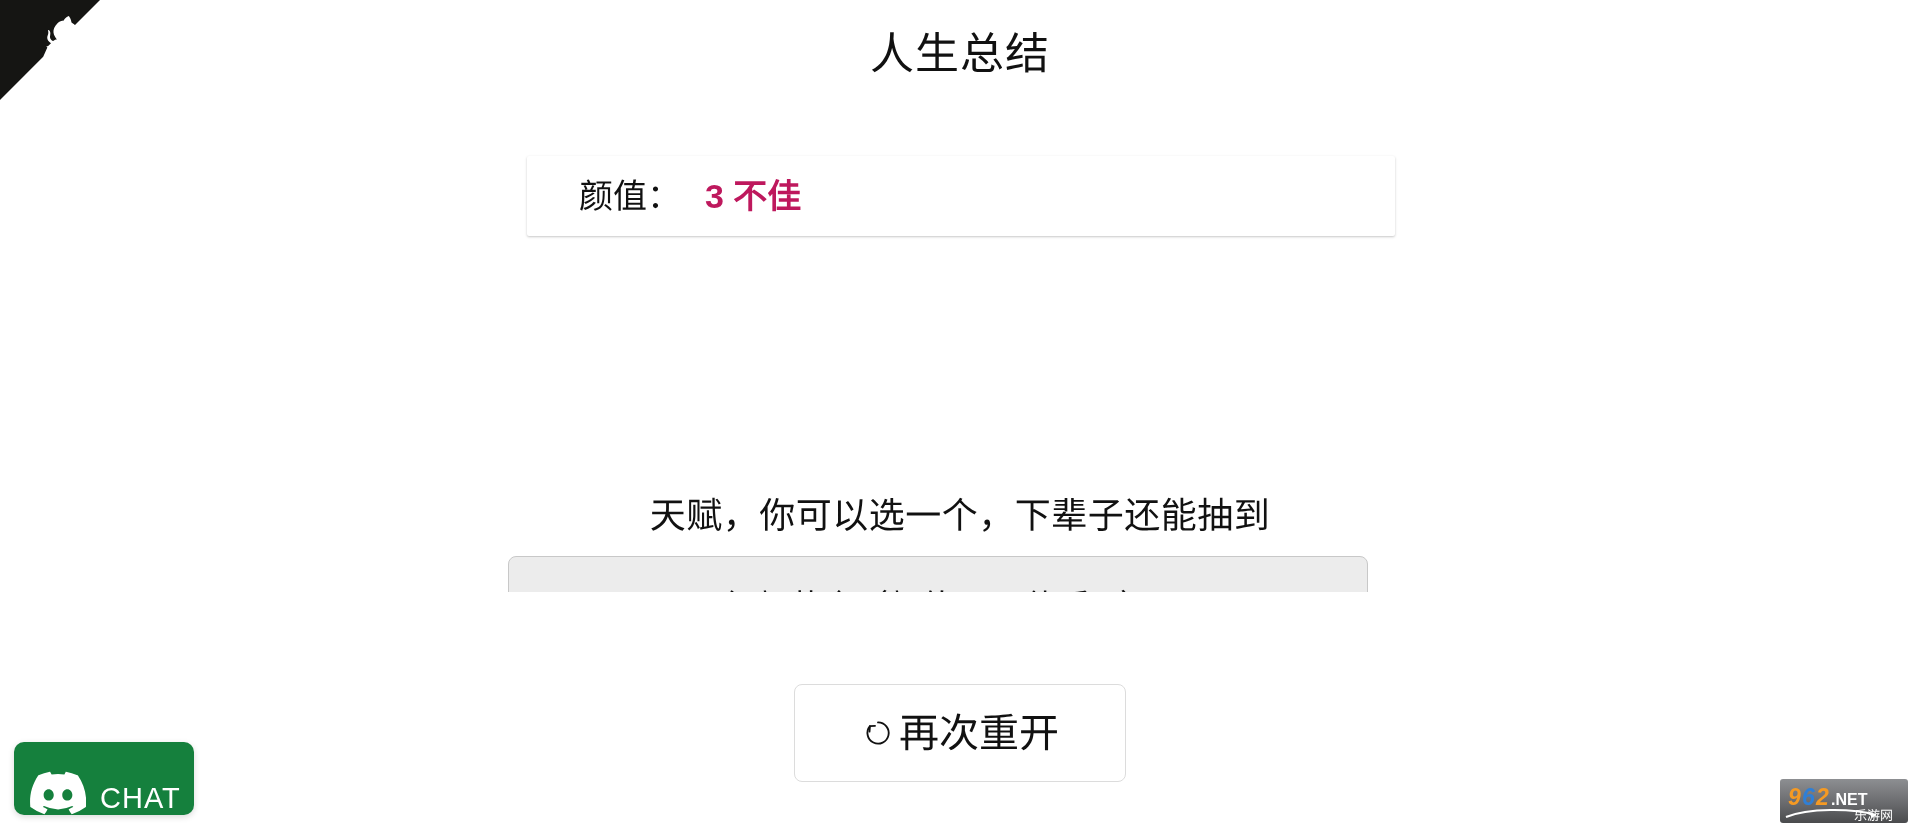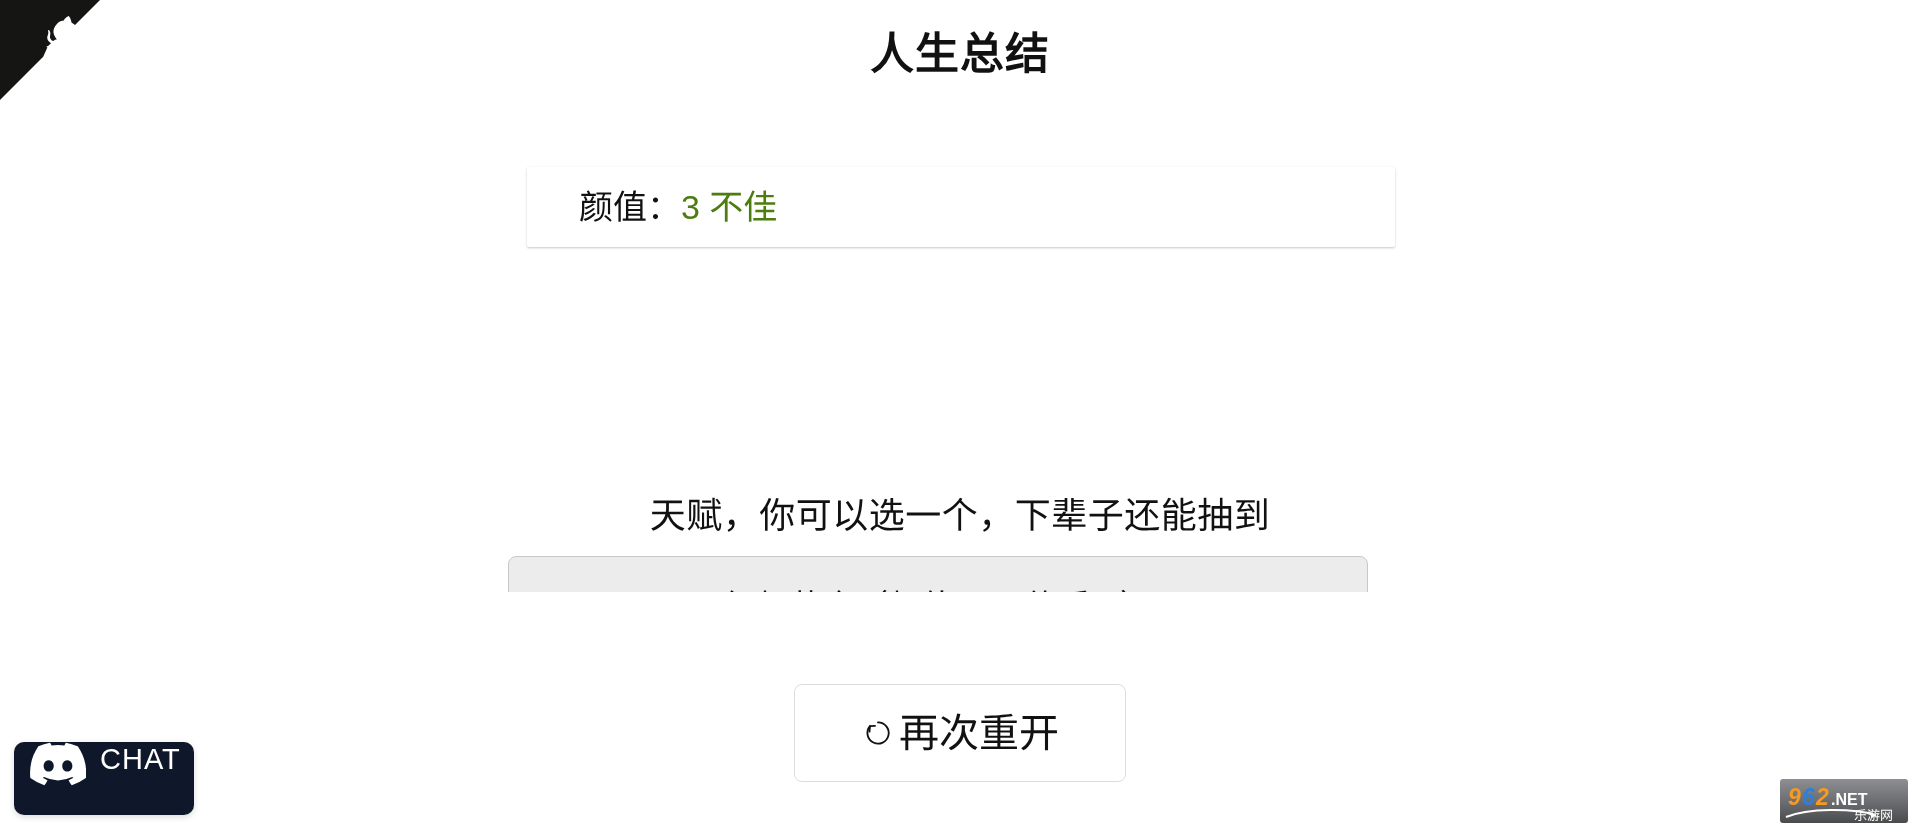--- a/index.html
+++ b/index.html
@@ -43,30 +43,30 @@
   }
 
   .page-title {
     position: absolute;
     left: 0;
     top: 27px;
     width: 1920px;
     text-align: center;
     font-size: 44px;
     line-height: 54px;
-    font-weight: 700;
+    font-weight: 400;
     letter-spacing: 1px;
     color: #111111;
   }
 
   
   .stats {
     position: absolute;
     left: 527px;
-    top: 167px;
+    top: 156px;
     width: 868px;
   }
   .stat-row {
     position: relative;
     box-sizing: border-box;
     width: 868px;
     height: 80px;
     margin-bottom: 18px;
     background: #ffffff;
     border-radius: 2px;
@@ -77,22 +77,24 @@
   }
   .stat-label {
     font-size: 34px;
     line-height: 40px;
     color: #111111;
     white-space: pre;
   }
   .stat-value {
     font-size: 34px;
     line-height: 40px;
-    color: #4d7c0f;
+    color: #be185d;
+    margin-left: 24px;
     white-space: pre;
+    font-weight: bold;
   }
 
   
   .talent-prompt {
     position: absolute;
     left: 0;
     top: 493px;
     width: 1920px;
     text-align: center;
     font-size: 36px;
@@ -163,24 +165,24 @@
     letter-spacing: 0px;
   }
 
   
   .discord-chat {
     position: absolute;
     left: 14px;
     top: 742px;
     width: 180px;
     height: 73px;
-    background: #0f172a;
+    background: #15803d;
     border-radius: 10px;
     display: flex;
-    align-items: flex-start;
+    align-items: flex-end;
     cursor: pointer;
     box-shadow: 0 2px 6px rgba(0,0,0,0.15);
   }
   .discord-icon {
     width: 56px;
     height: 44px;
     margin-left: 16px;
     line-height: 0;
     flex: 0 0 auto;
   }

